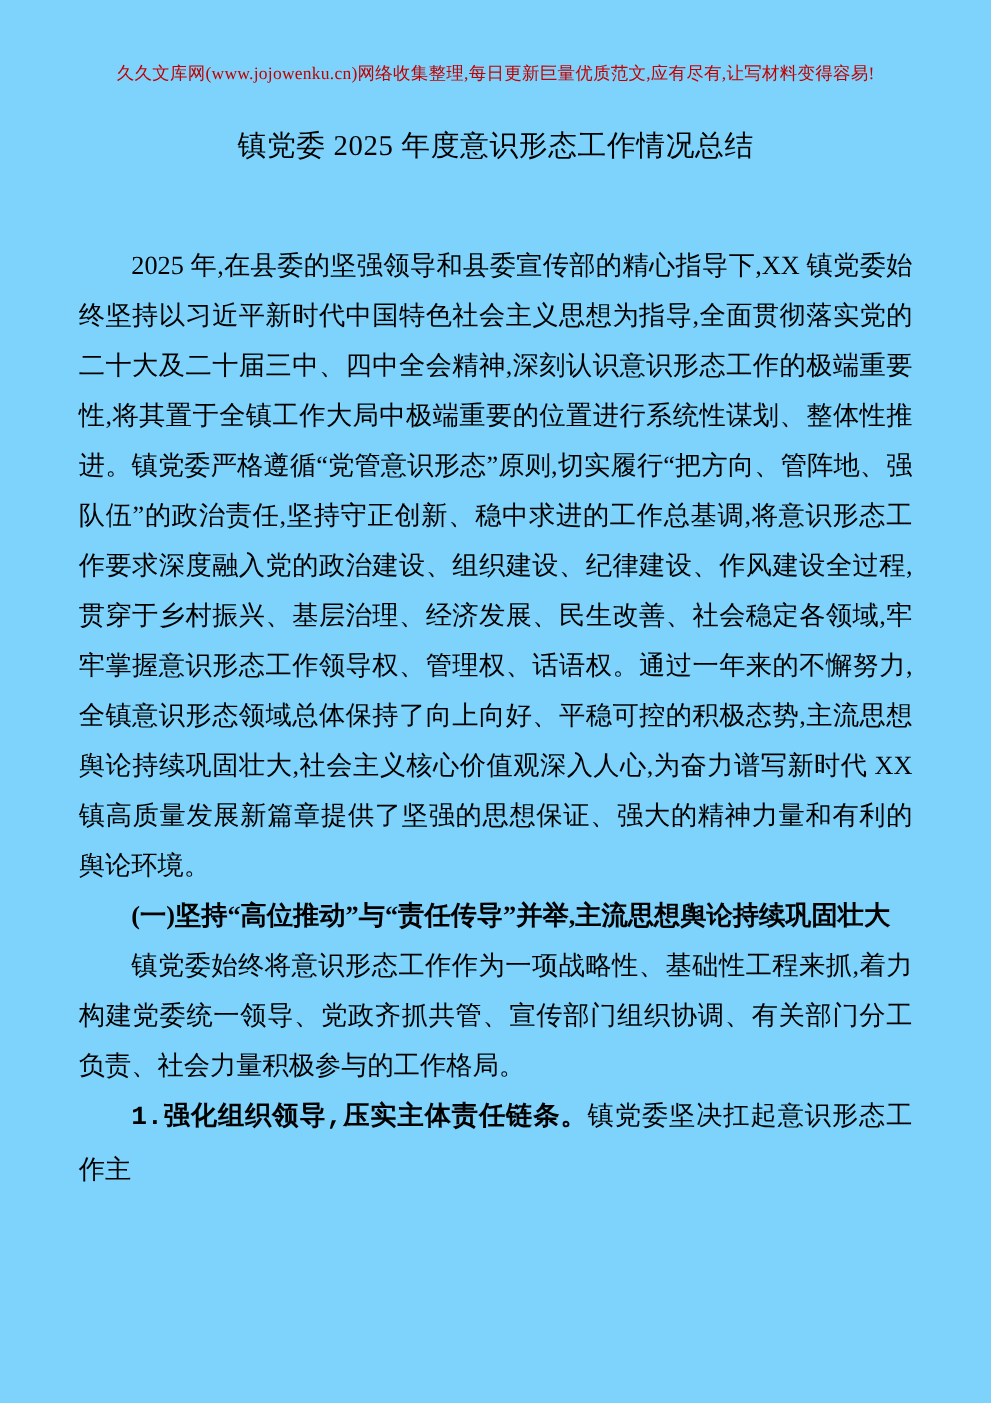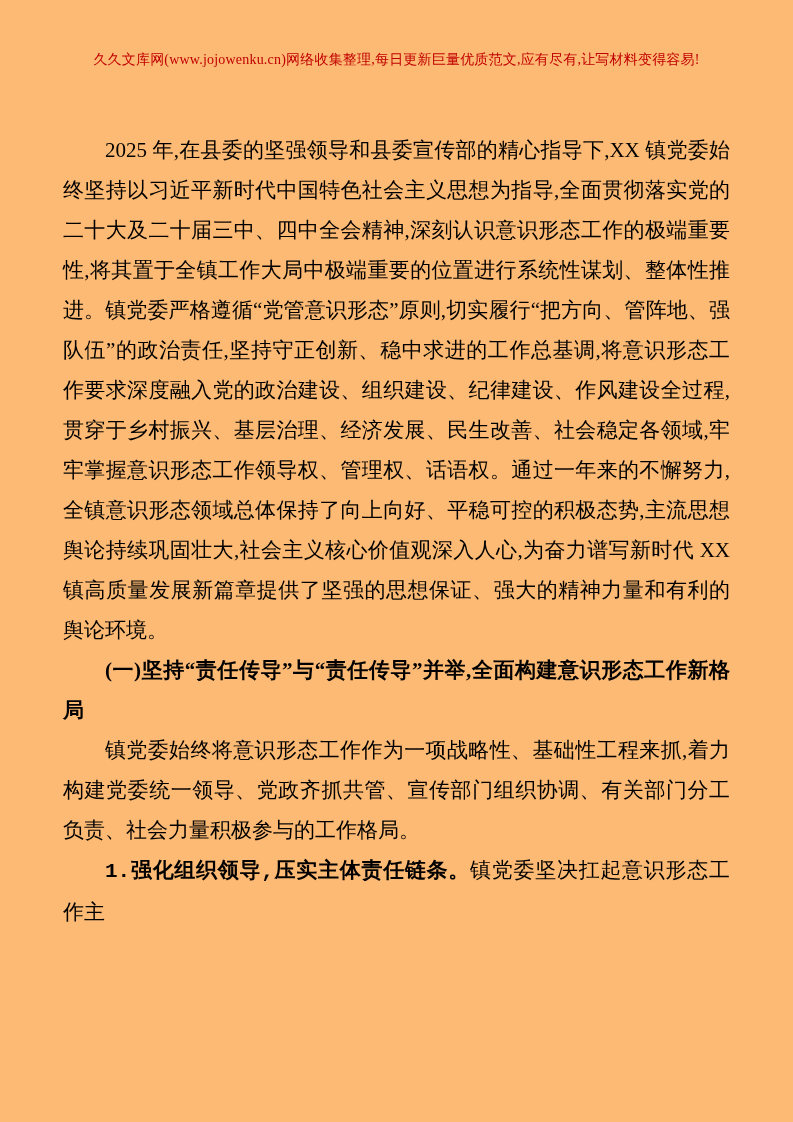--- a/index.html
+++ b/index.html
@@ -4,21 +4,21 @@
 <style>
   html, body {
     margin: 0;
     padding: 0;
     background: #ffffff;
   }
   .page {
     position: relative;
     width: 793px;
     height: 1122px;
-    background: #fdba74;
+    background: #7dd3fc;
     overflow: hidden;
     font-family: "Liberation Serif", "DejaVu Serif", serif;
     color: #000000;
   }
   .content {
     position: absolute;
     left: 63px;
     right: 63px;
     top: 0;
   }
@@ -58,27 +58,28 @@
   }
 </style>
 </head>
 <body>
 
 <div class="page">
   <div class="content">
 
     <div class="watermark">久久文库网(www.jojowenku.cn)网络收集整理,每日更新巨量优质范文,应有尽有,让写材料变得容易!</div>
 
+    <div class="doc-title">镇党委 2025 年度意识形态工作情况总结</div>
 
     <div class="doc-body">
 
       <p class="para">2025 年,在县委的坚强领导和县委宣传部的精心指导下,XX 镇党委始终坚持以习近平新时代中国特色社会主义思想为指导,全面贯彻落实党的二十大及二十届三中、四中全会精神,深刻认识意识形态工作的极端重要性,将其置于全镇工作大局中极端重要的位置进行系统性谋划、整体性推进。镇党委严格遵循“党管意识形态”原则,切实履行“把方向、管阵地、强队伍”的政治责任,坚持守正创新、稳中求进的工作总基调,将意识形态工作要求深度融入党的政治建设、组织建设、纪律建设、作风建设全过程,贯穿于乡村振兴、基层治理、经济发展、民生改善、社会稳定各领域,牢牢掌握意识形态工作领导权、管理权、话语权。通过一年来的不懈努力,全镇意识形态领域总体保持了向上向好、平稳可控的积极态势,主流思想舆论持续巩固壮大,社会主义核心价值观深入人心,为奋力谱写新时代 XX 镇高质量发展新篇章提供了坚强的思想保证、强大的精神力量和有利的舆论环境。</p>
 
 
-      <p class="h2">(一)坚持“责任传导”与“责任传导”并举,全面构建意识形态工作新格局</p>
+      <p class="h2">(一)坚持“高位推动”与“责任传导”并举,主流思想舆论持续巩固壮大</p>
 
       <p class="para">镇党委始终将意识形态工作作为一项战略性、基础性工程来抓,着力构建党委统一领导、党政齐抓共管、宣传部门组织协调、有关部门分工负责、社会力量积极参与的工作格局。</p>
 
       <p class="para"><span class="lead-bold">1.强化组织领导,压实主体责任链条。</span><span>镇党委坚决扛起意识形态工作主</span></p>
 
     </div>
   </div>
 </div>
 
 </body></html>

